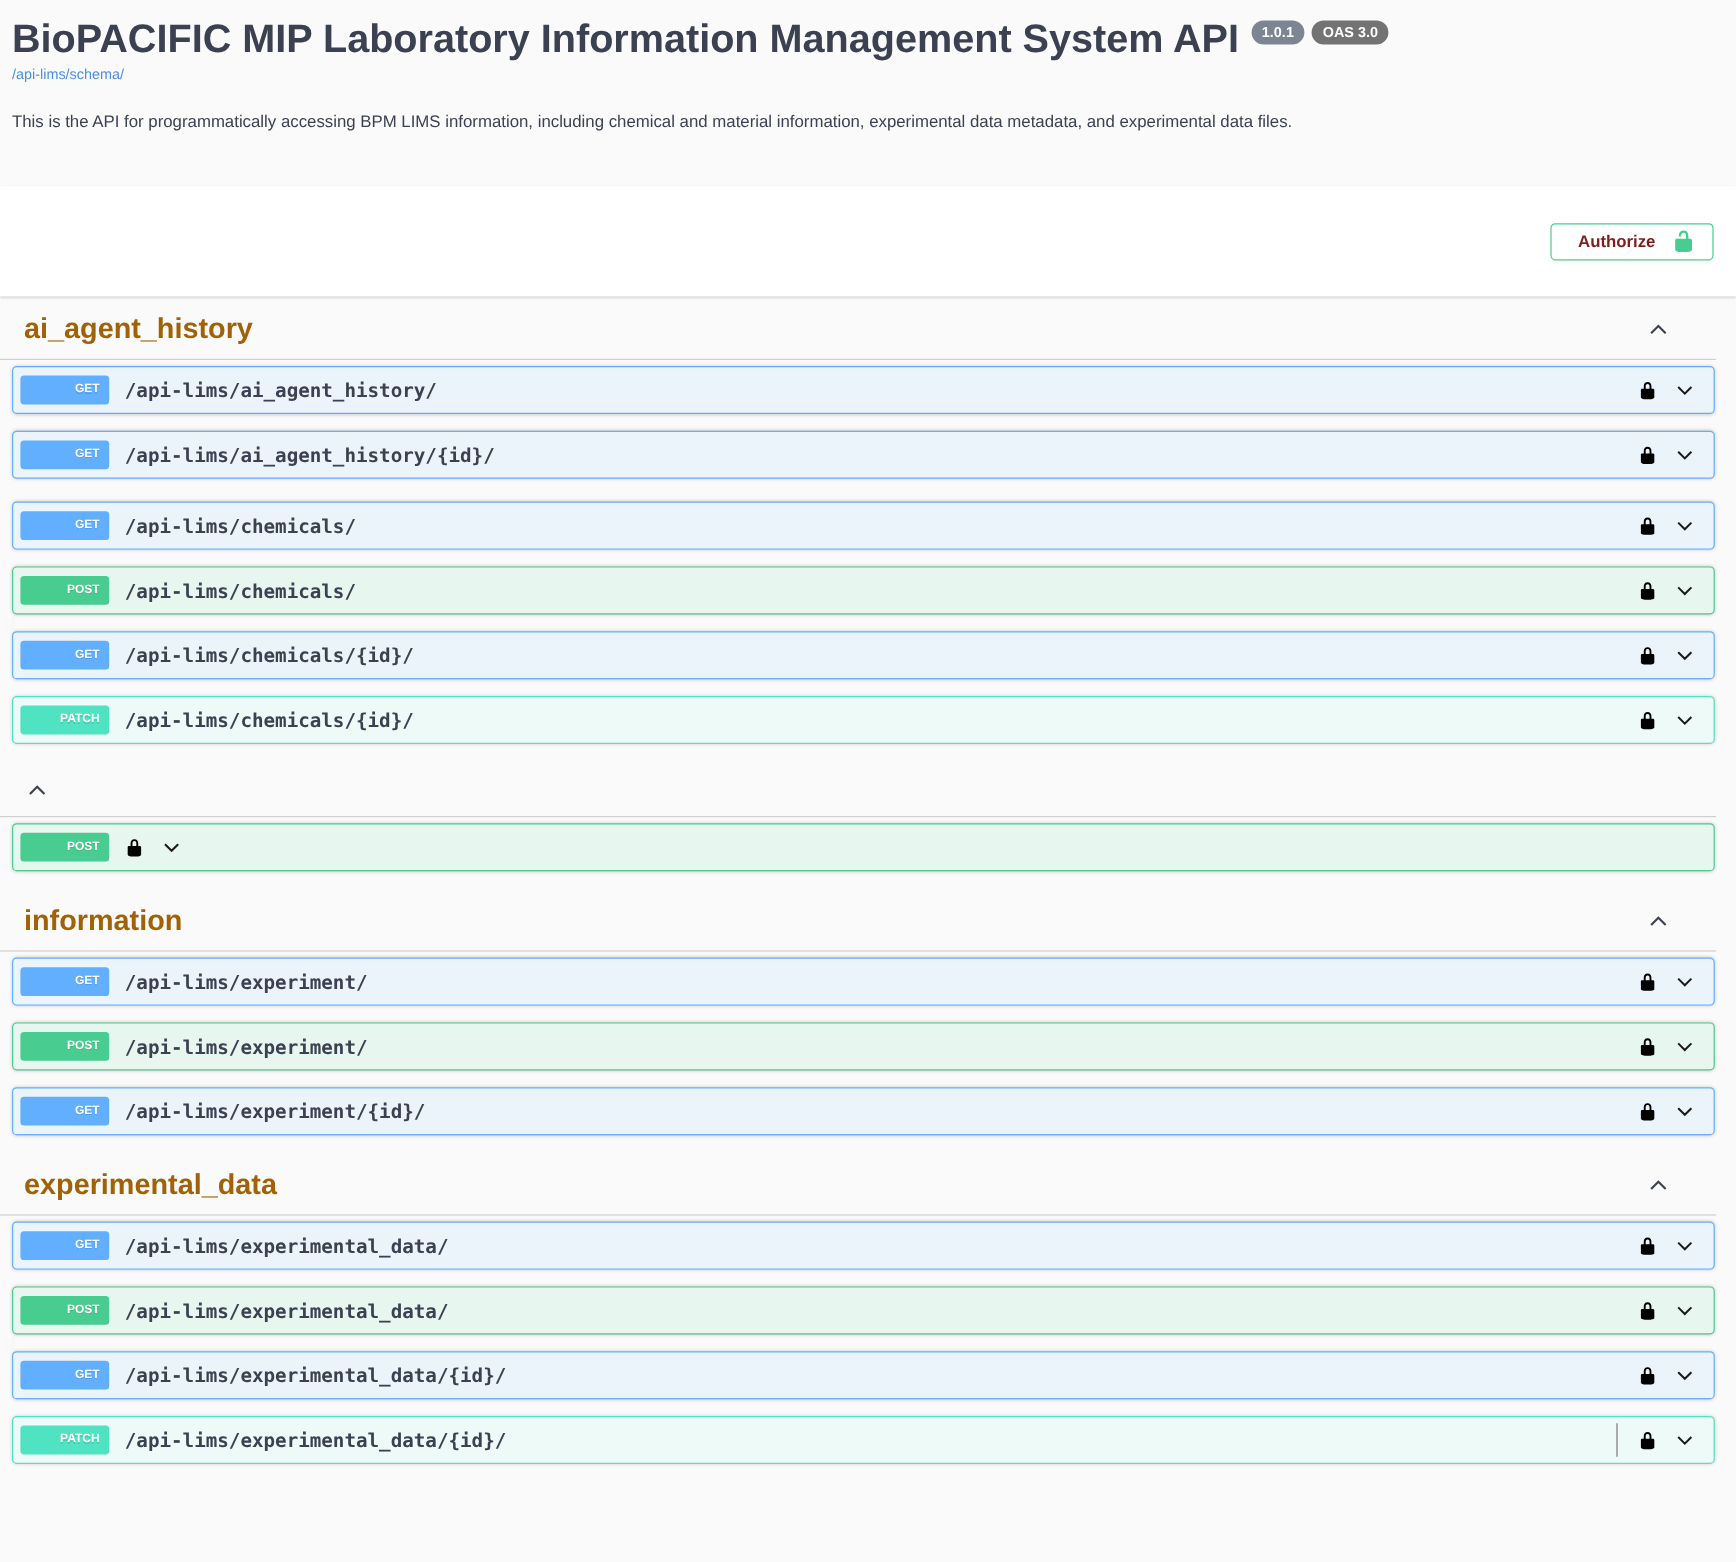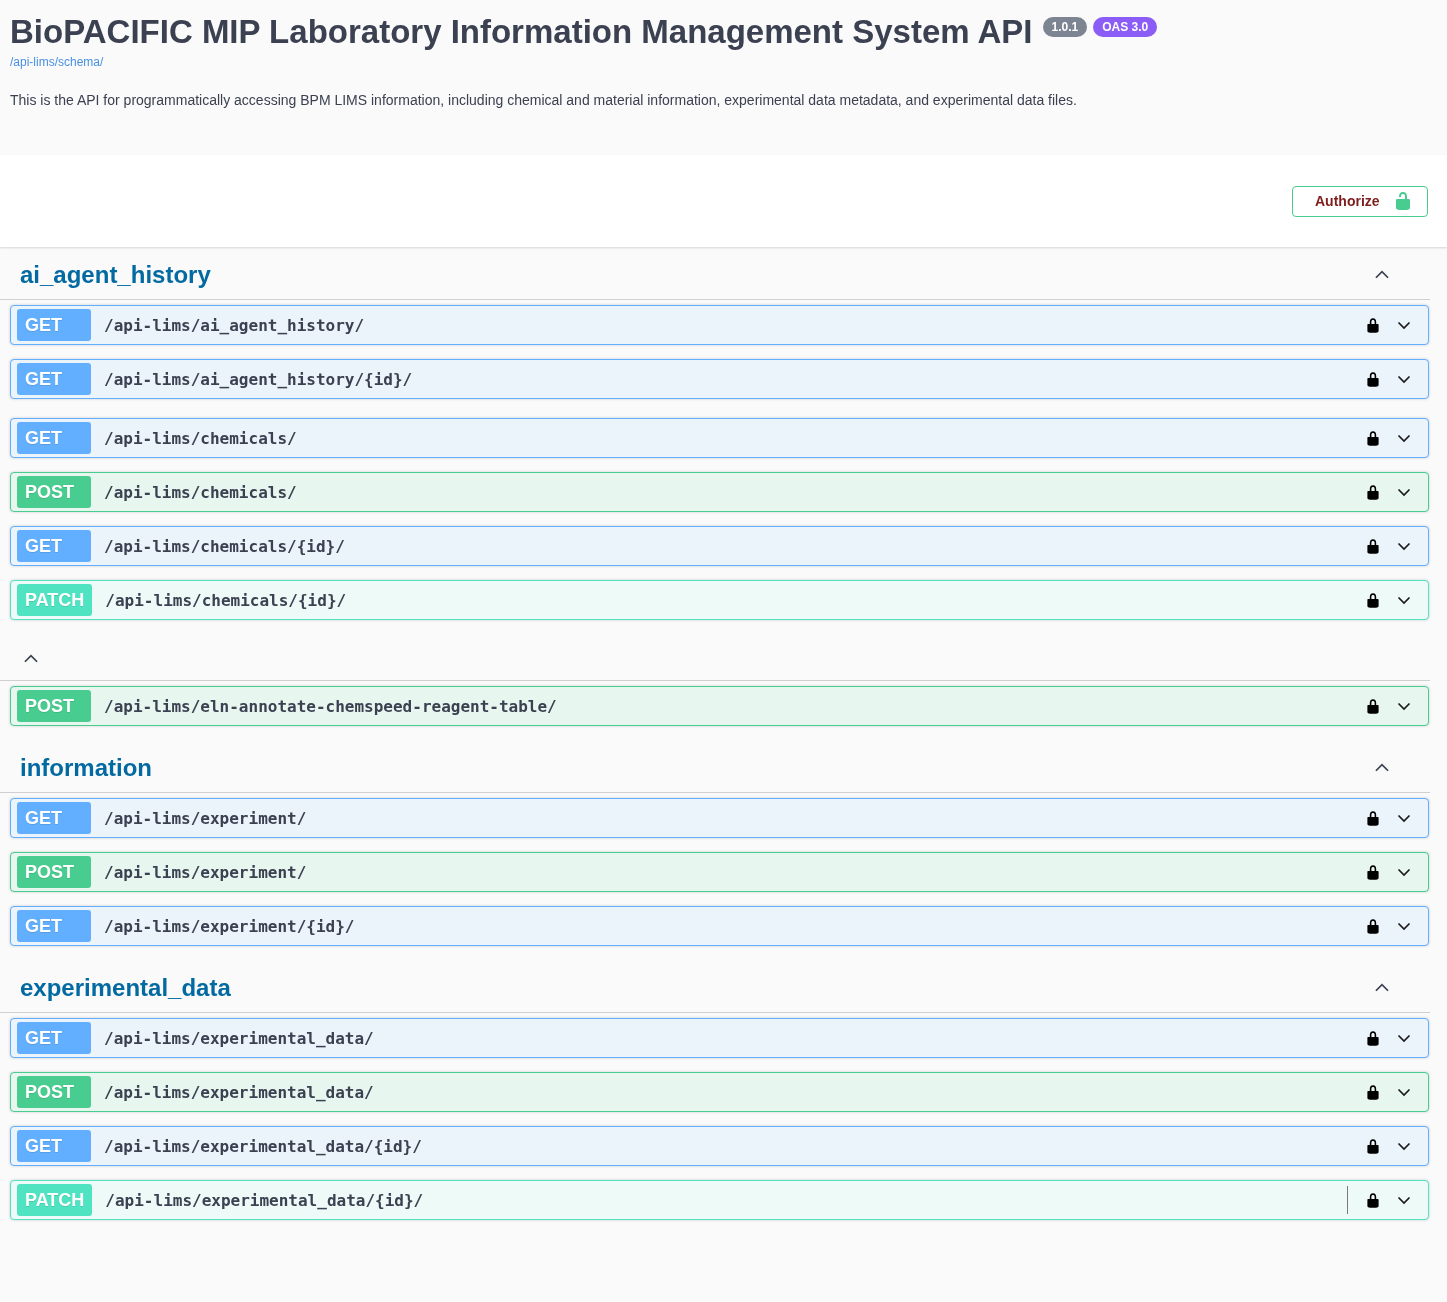--- a/index.html
+++ b/index.html
@@ -13,21 +13,21 @@
   
   .info-section { height: 155px; padding: 12px 10px 0 10px; background: #fafafa; }
   .title-row { display: flex; align-items: center; }
   .api-title { font-size: 33px; line-height: 40px; font-weight: 700; color: #3b4151; }
   .badges { display: flex; align-items: center; gap: 6px; margin-left: 10px; margin-top: -10px; }
   .pill {
     color: #fff; font-size: 12px; font-weight: 700;
     padding: 4px 9px; border-radius: 57px; line-height: 1;
   }
   .pill.version { background: #7d8492; }
-  .pill.oas { background: #8b5cf6; }
+  .pill.oas { background: #737373; }
   .schema-link {
     display: inline-block; margin-top: 3px;
     font-size: 12px; color: #4990e2; text-decoration: none; cursor: pointer;
   }
   .description { margin-top: 22px; font-size: 14px; color: #3b4151; }
 
   
   .scheme-container {
     height: 92px; background: #fff;
     box-shadow: 0 1px 2px 0 rgba(0,0,0,.15);
@@ -45,35 +45,35 @@
 
   
   .wrapper { padding: 0; }
   .tag-header {
     display: flex; align-items: center; justify-content: space-between;
     padding: 14px 37px 10px 20px;
     border-bottom: 1px solid #d0d0d0;
     margin-right: 17px;
     cursor: pointer;
   }
-  .tag-label { font-size: 24px; line-height: 28px; font-weight: 700; color: #0369a1; }
+  .tag-label { font-size: 24px; line-height: 28px; font-weight: 700; color: #a16207; }
   .ops { padding: 5px 18px 0 10px; }
 
   .opblock {
     display: flex; align-items: center;
     height: 40px; margin-bottom: 14px;
     border: 1px solid; border-radius: 4px;
     box-shadow: 0 0 3px rgba(0,0,0,.19);
     padding: 0 14px 0 6px;
     cursor: pointer;
   }
   .opblock-method {
-    min-width: 74px; text-align: left;
+    min-width: 74px; text-align: right;
     padding: 7px 8px; border-radius: 3px;
-    color: #fff; font-size: 18px; font-weight: 700;
+    color: #fff; font-size: 10px; font-weight: 700;
     text-shadow: 0 1px 0 rgba(0,0,0,.1);
     margin-right: 13px; line-height: 1;
   }
   .opblock-path {
     flex: 1;
     font-family: "DejaVu Sans Mono", monospace;
     font-size: 16px; font-weight: 700; color: #3b4151;
   }
   .row-right { display: flex; align-items: center; gap: 13px; }
   .caret-bar { width: 1px; height: 28px; background: #7a7a7a; margin-right: 4px; }
@@ -234,21 +234,20 @@
     <div class="tag-header">
       <span class="icon-chevron">
         <svg width="22" height="22" viewBox="0 0 20 20">
           <path d="M4.5 12.5 L10 7 L15.5 12.5" fill="none" stroke="#3b4151" stroke-width="1.6"></path>
         </svg>
       </span>
     </div>
     <div class="ops">
   <div class="opblock" style="background: rgb(232, 246, 240); border-color: rgb(73, 204, 144);">
     <span class="opblock-method" style="background: rgb(73, 204, 144);">POST</span>
-    <span class="opblock-path">/api-lims/eln-annotate-chemspeed-reagent-table/</span>
     <span class="row-right">
 
       <span class="icon-lock">
         <svg width="16" height="19" viewBox="0 0 20 20">
           <path fill="#000" d="M15.8 8H14V5.6C14 2.703 12.665 1 10 1 7.334 1 6 2.703 6 5.6V8H4c-.553 0-1 .646-1 1.199V17c0 .549.428 1.139.951 1.307l1.197.387C5.672 18.861 6.55 19 7.1 19h5.8c.549 0 1.428-.139 1.951-.307l1.196-.387c.524-.167.953-.757.953-1.306V9.199C17 8.646 16.352 8 15.8 8zM12 8H8V5.199C8 3.754 8.797 3 10 3c1.203 0 2 .754 2 2.199V8z"></path>
         </svg>
       </span>
       <span class="icon-chevron">
         <svg width="20" height="20" viewBox="0 0 20 20">
           <path d="M4.5 7.5 L10 13 L15.5 7.5" fill="none" stroke="#1b1b1b" stroke-width="1.7"></path>

